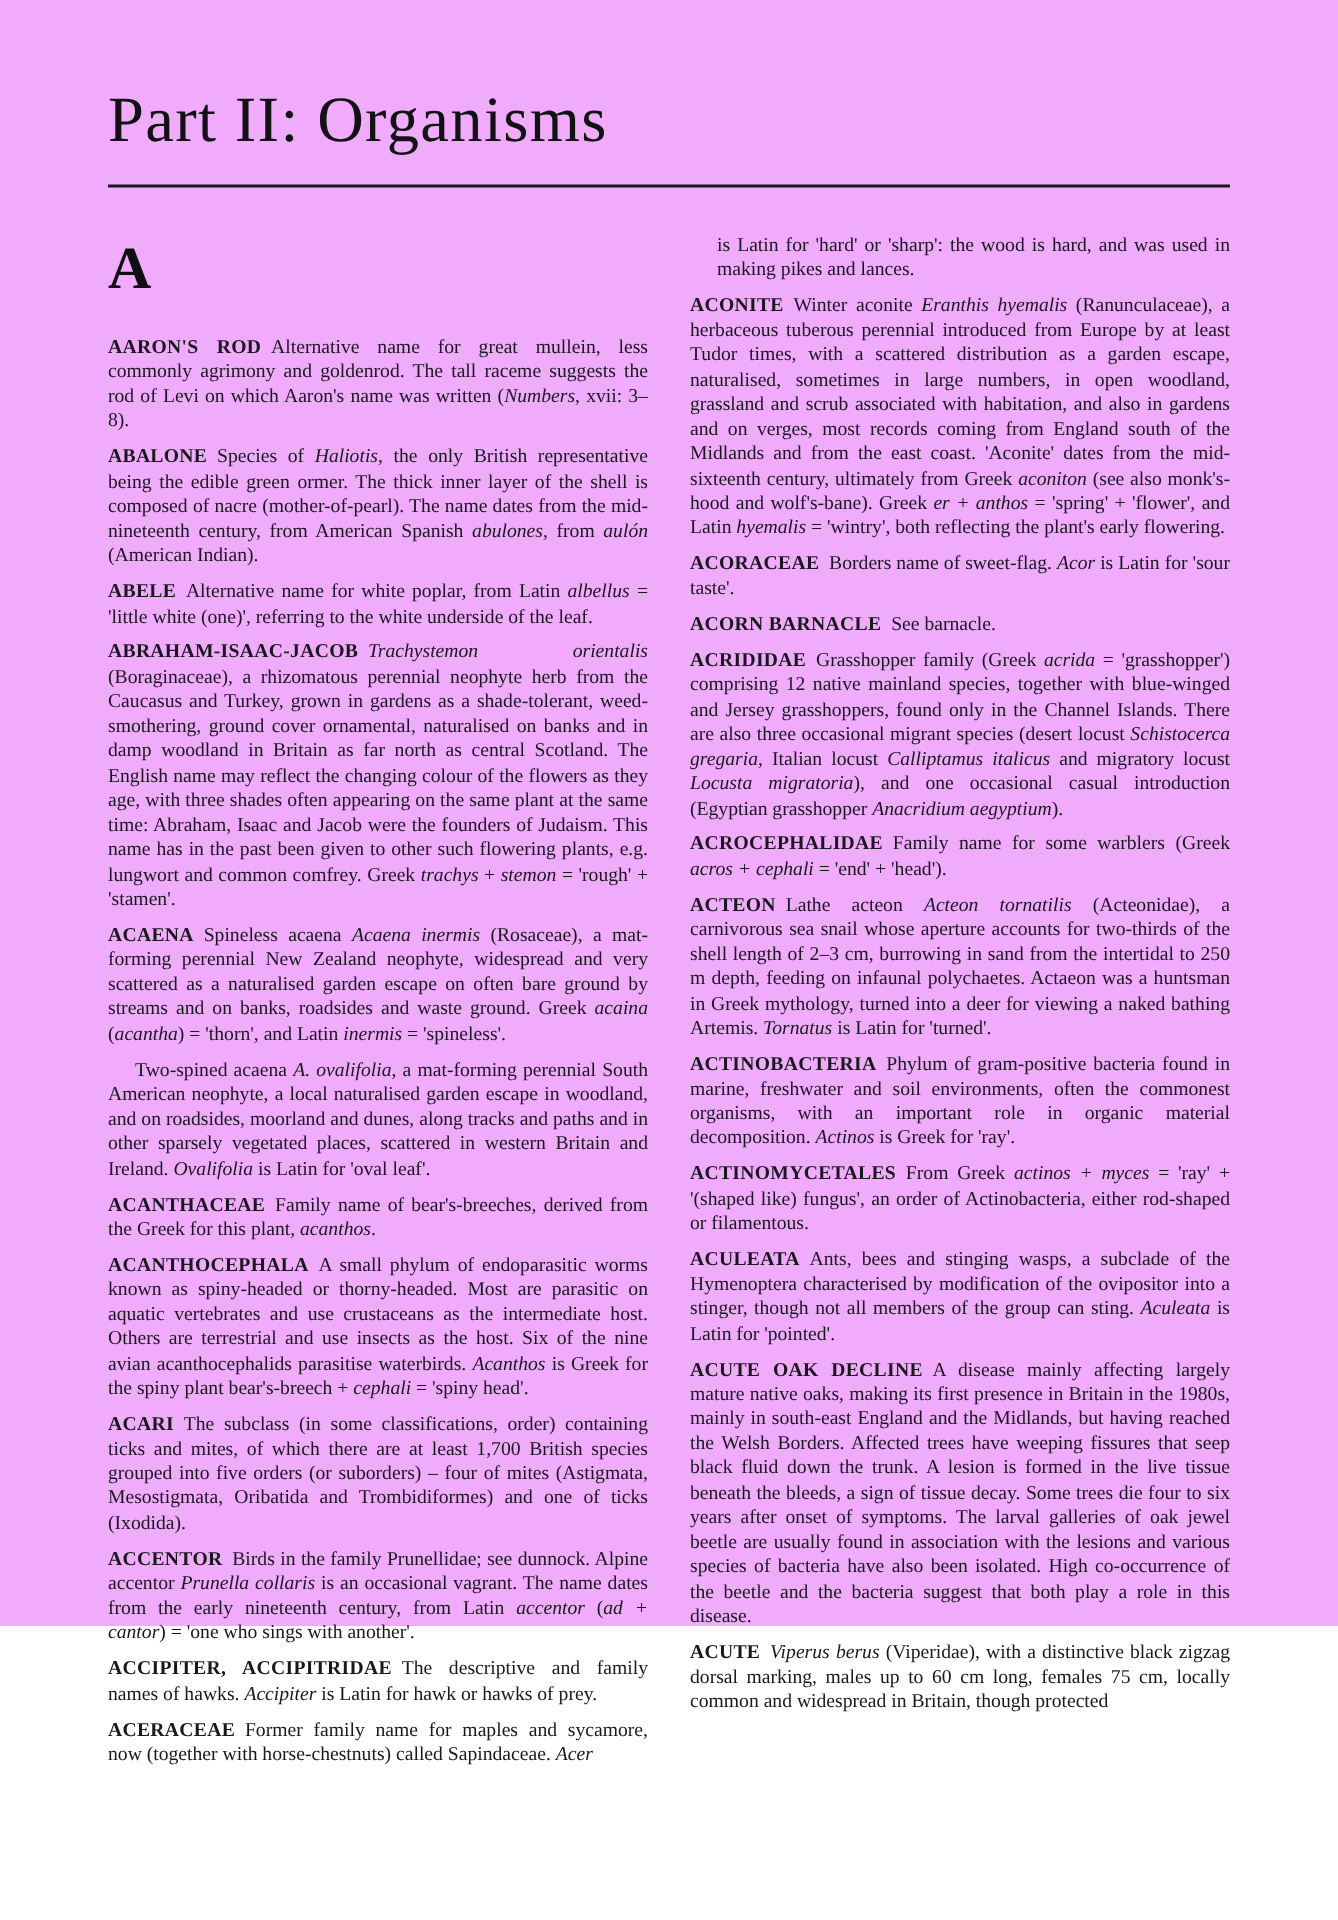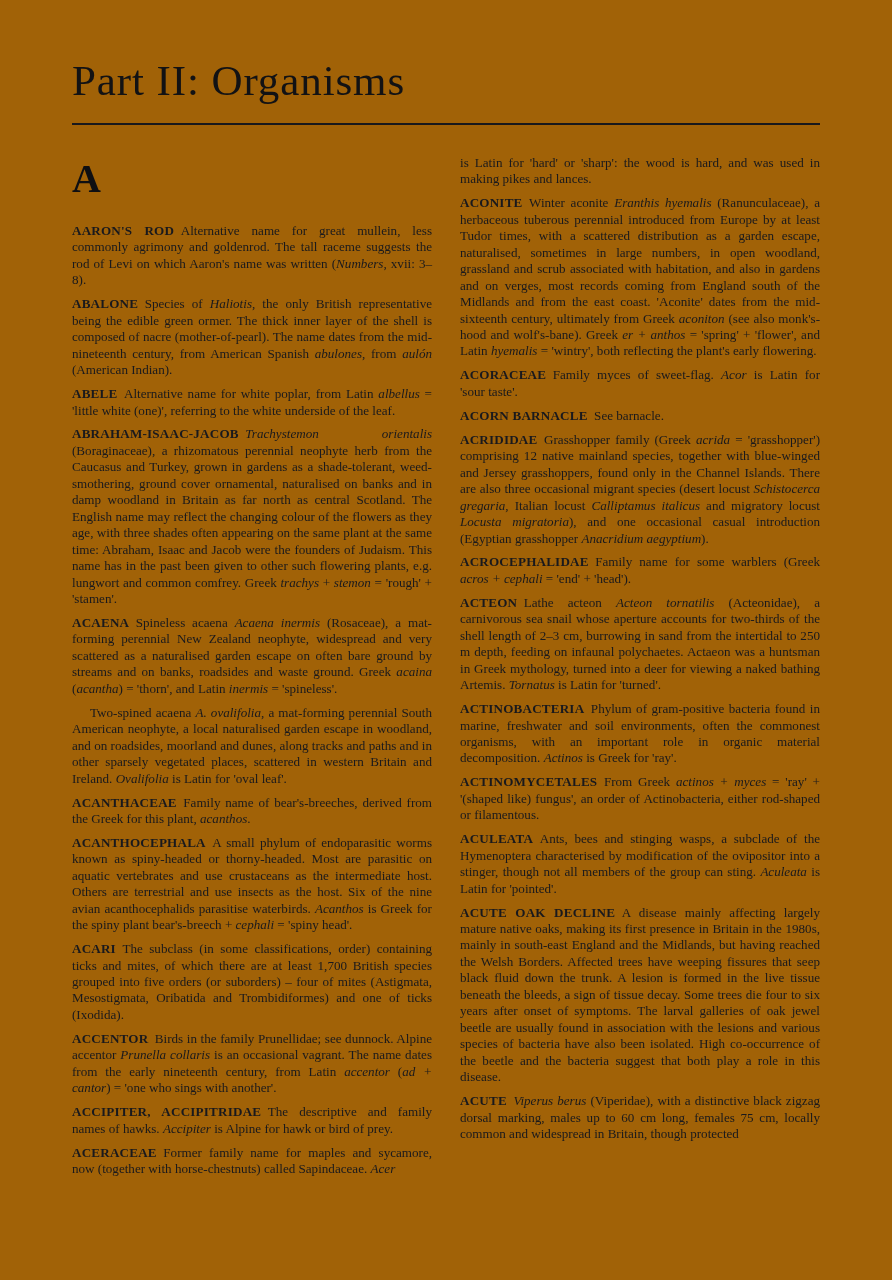--- a/index.html
+++ b/index.html
@@ -11,22 +11,22 @@
   body {
     width: 892px;
     height: 1280px;
     font-family: "Liberation Serif", "DejaVu Serif", serif;
     color: #16161a;
     overflow: hidden;
   }
   .page {
     position: relative;
     width: 892px;
-    height: 1280px;
-    background: #a16207;
+    height: 1084px;
+    background: #f0abfc;
     box-sizing: border-box;
     padding: 0;
   }
   .page-inner {
     position: absolute;
     left: 72px;
     top: 0;
     width: 748px;
     height: 1280px;
   }
@@ -81,20 +81,21 @@
     margin: 0 0 7.5px 0;
     font-size: 13.1px;
     line-height: 16.45px;
     text-align: justify;
     text-justify: inter-word;
     hyphens: manual;
     color: #19191d;
   }
   .entry.cont {
     margin-bottom: 7.5px;
+    margin-left: 18px;
   }
   .entry.sub {
     text-indent: 18px;
   }
   .hw {
     font-weight: 700;
     letter-spacing: 0.2px;
   }
   .sub-hw {
     font-weight: 400;
@@ -152,41 +153,41 @@
 
         <p class="entry">
           <span class="hw">ACARI</span> <span>The subclass (in some classifications, order) containing ticks and mites, of which there are at least 1,700 British species grouped into five orders (or suborders) – four of mites (Astigmata, Mesostigmata, Oribatida and Trombidiformes) and one of ticks (Ixodida).</span>
         </p>
 
         <p class="entry">
           <span class="hw">ACCENTOR</span> <span>Birds in the family Prunellidae; see dunnock. </span><span class="sub-hw">Alpine accentor</span> <span class="sp">Prunella collaris</span><span> is an occasional vagrant. The name dates from the early nineteenth century, from Latin </span><span class="sp">accentor</span><span> (</span><span class="sp">ad + cantor</span><span>) = 'one who sings with another'.</span>
         </p>
 
         <p class="entry">
-          <span class="hw">ACCIPITER, ACCIPITRIDAE</span> <span>The descriptive and family names of hawks. </span><span class="sp">Accipiter</span><span> is Alpine for hawk or bird of prey.</span>
+          <span class="hw">ACCIPITER, ACCIPITRIDAE</span> <span>The descriptive and family names of hawks. </span><span class="sp">Accipiter</span><span> is Latin for hawk or hawks of prey.</span>
         </p>
 
         <p class="entry">
           <span class="hw">ACERACEAE</span> <span>Former family name for maples and sycamore, now (together with horse-chestnuts) called Sapindaceae. </span><span class="sp">Acer</span>
         </p>
 
       </div>
 
       <div class="col col-right">
 
         <p class="entry cont">
           <span>is Latin for 'hard' or 'sharp': the wood is hard, and was used in making pikes and lances.</span>
         </p>
 
         <p class="entry">
           <span class="hw">ACONITE</span> <span class="sub-hw">Winter aconite</span> <span class="sp">Eranthis hyemalis</span><span> (Ranunculaceae), a herbaceous tuberous perennial introduced from Europe by at least Tudor times, with a scattered distribution as a garden escape, naturalised, sometimes in large numbers, in open woodland, grassland and scrub associated with habitation, and also in gardens and on verges, most records coming from England south of the Midlands and from the east coast. 'Aconite' dates from the mid-sixteenth century, ultimately from Greek </span><span class="sp">aconiton</span><span> (see also monk's-hood and wolf's-bane). Greek </span><span class="sp">er + anthos</span><span> = 'spring' + 'flower', and Latin </span><span class="sp">hyemalis</span><span> = 'wintry', both reflecting the plant's early flowering.</span>
         </p>
 
         <p class="entry">
-          <span class="hw">ACORACEAE</span> <span>Family myces of sweet-flag. </span><span class="sp">Acor</span><span> is Latin for 'sour taste'.</span>
+          <span class="hw">ACORACEAE</span> <span>Borders name of sweet-flag. </span><span class="sp">Acor</span><span> is Latin for 'sour taste'.</span>
         </p>
 
         <p class="entry">
           <span class="hw">ACORN BARNACLE</span> <span>See barnacle.</span>
         </p>
 
         <p class="entry">
           <span class="hw">ACRIDIDAE</span> <span>Grasshopper family (Greek </span><span class="sp">acrida</span><span> = 'grasshopper') comprising 12 native mainland species, together with blue-winged and Jersey grasshoppers, found only in the Channel Islands. There are also three occasional migrant species (desert locust </span><span class="sp">Schistocerca gregaria</span><span>, Italian locust </span><span class="sp">Calliptamus italicus</span><span> and migratory locust </span><span class="sp">Locusta migratoria</span><span>), and one occasional casual introduction (Egyptian grasshopper </span><span class="sp">Anacridium aegyptium</span><span>).</span>
         </p>
 

